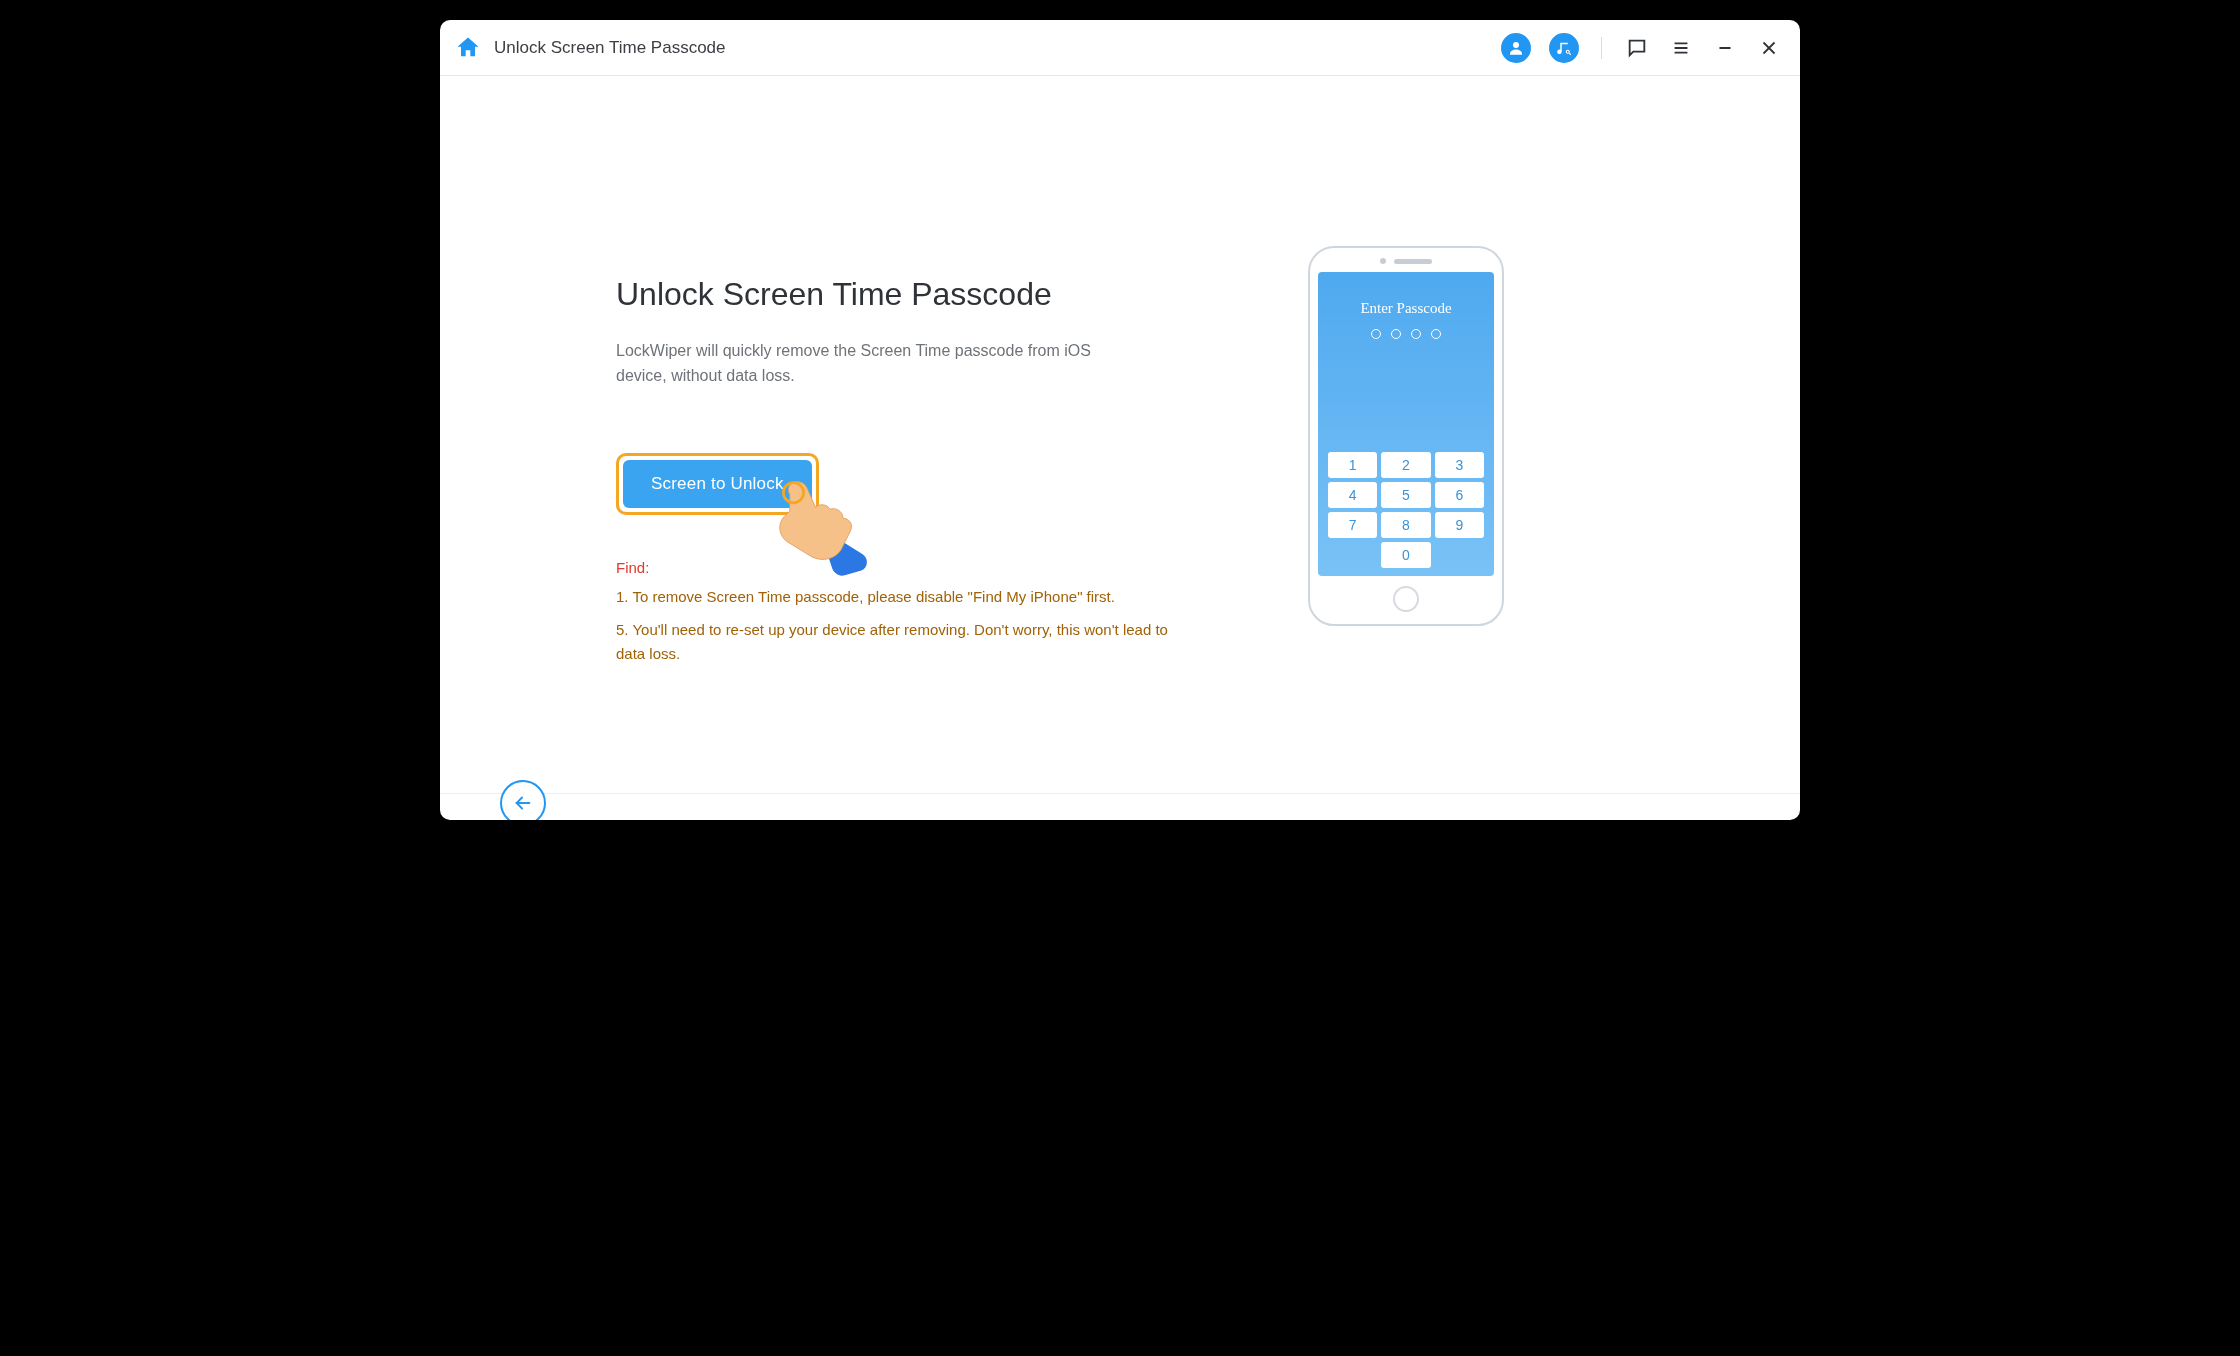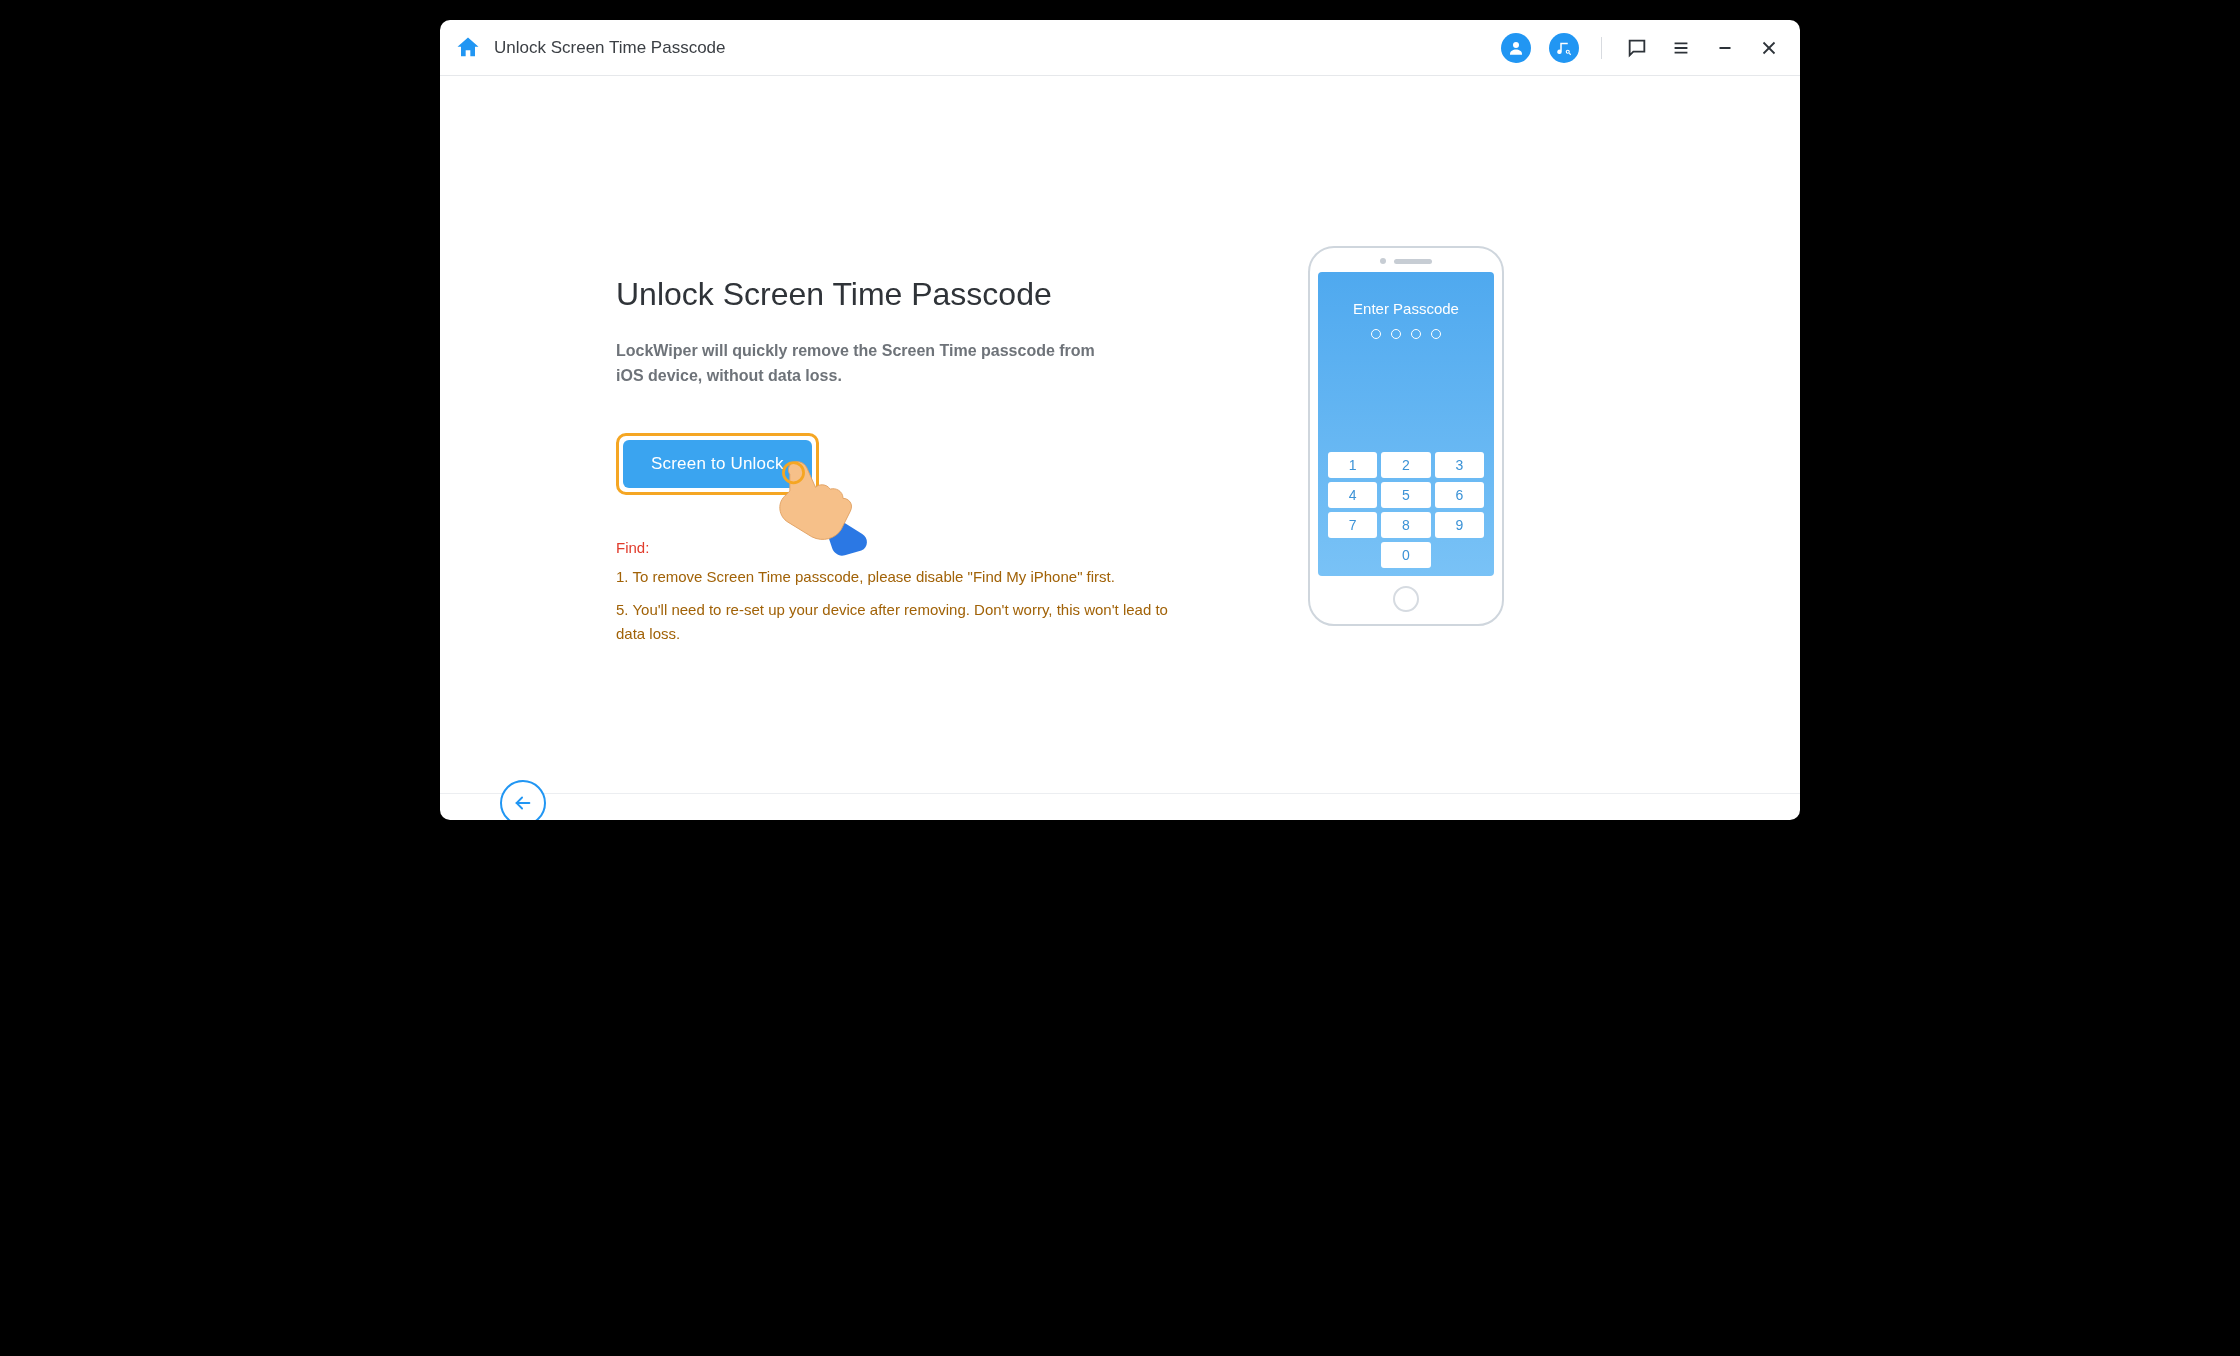--- a/index.html
+++ b/index.html
@@ -59,23 +59,22 @@
   .heading {
     font-size: 32px;
     font-weight: 400;
     color: #2f3338;
     margin-bottom: 26px;
   }
   .desc {
     font-size: 16px;
     line-height: 1.55;
     color: #6e7379;
-    margin-bottom: 44px;
+    margin-bottom: 64px;
     max-width: 480px;
-    font-weight: bold;
   }
   .cta-wrap {
     position: relative;
     display:inline-block;
     margin-bottom: 44px;
   }
   .cta-highlight {
     border: 3px solid #f5a623;
     border-radius: 10px;
     padding: 4px;
@@ -125,21 +124,21 @@
   .phone-screen {
     flex:1;
     width:100%;
     background: linear-gradient(180deg,#4fa9ef 0%, #79c2f6 100%);
     border-radius:4px;
     display:flex;
     flex-direction:column;
     align-items:center;
     padding: 28px 8px 8px 8px;
   }
-  .enter-pass { color:#fff; font-size:15px; margin-bottom:12px;}
+  .enter-pass { color:#fff; font-size:15px; margin-bottom:12px;font-family:Liberation Serif, serif;}
   .pass-dots { display:flex; gap:10px; margin-bottom:auto;}
   .pass-dots span { width:10px; height:10px; border:1.5px solid #fff; border-radius:50%;}
   .keypad {
     display:grid;
     grid-template-columns: repeat(3, 1fr);
     gap:4px;
     width:100%;
     padding: 0 2px;
   }
   .key {

